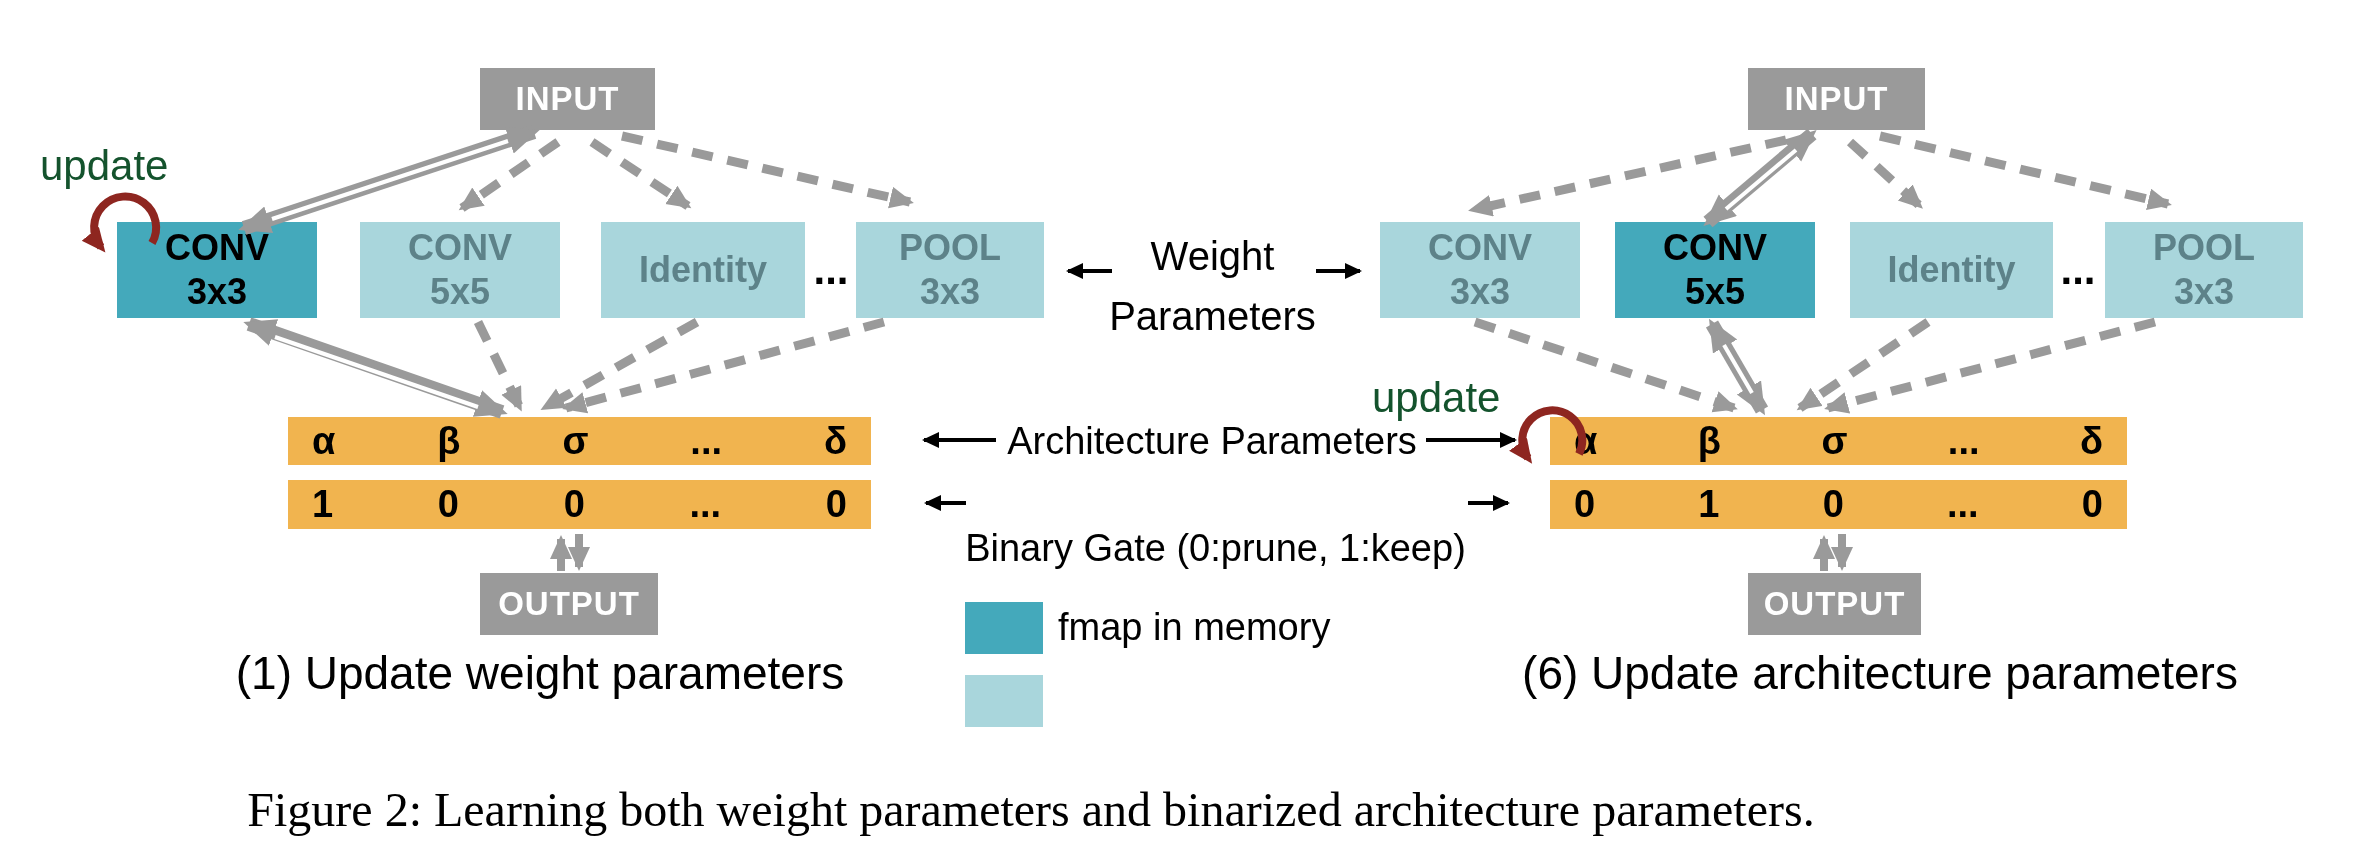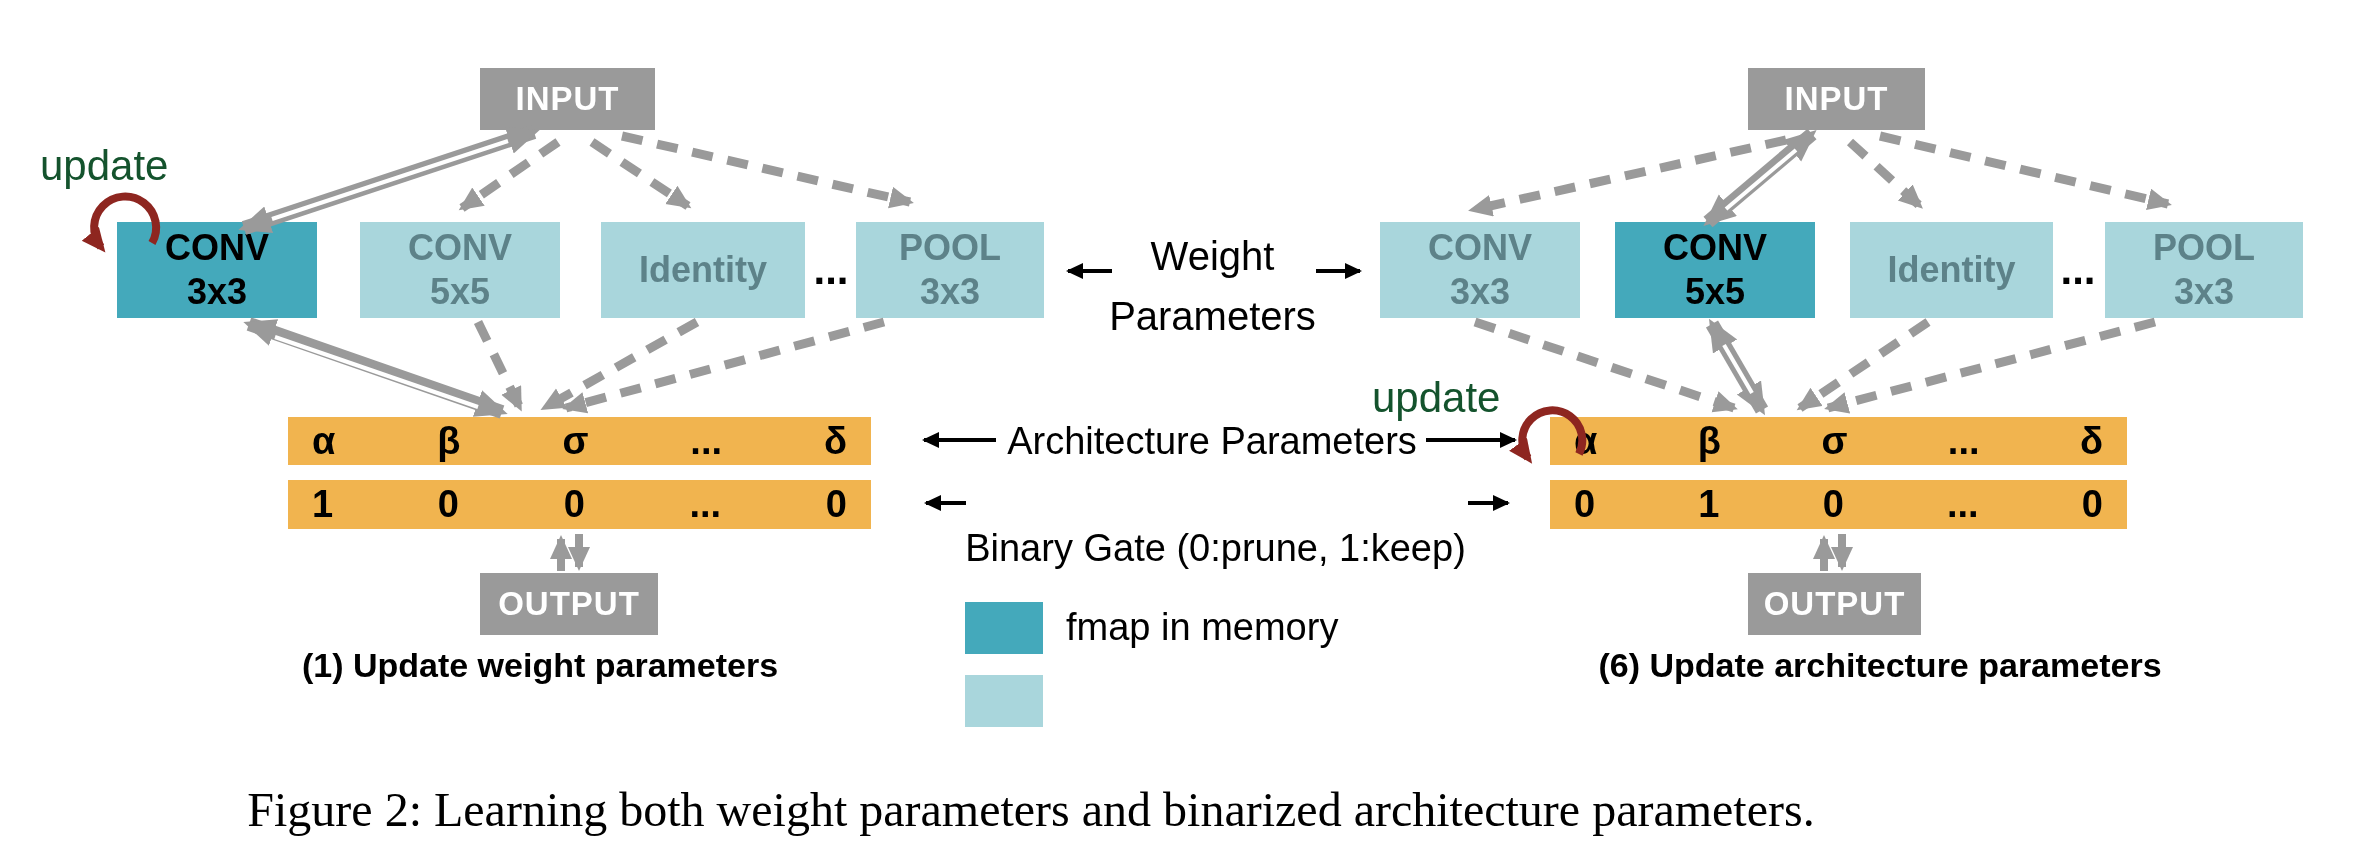--- a/index.html
+++ b/index.html
@@ -12,21 +12,21 @@
   .op.active{background:#44A9BB;color:#000000;}
   .op.inactive{background:#A9D6DC;color:#5D8289;}
   .ellipsis{position:absolute;display:flex;align-items:center;justify-content:center;
             font-weight:bold;font-size:42px;color:#000000;}
   .bar{position:absolute;background:#F1B44F;display:flex;justify-content:space-between;
        align-items:center;padding:0 24px;box-sizing:border-box;font-weight:bold;
        font-size:38px;color:#000000;}
   .updlbl{position:absolute;color:#14532d;font-weight:normal;font-size:42px;}
   .midlbl{position:absolute;color:#000000;font-size:38px;text-align:center;white-space:pre-line;}
   .weightlbl{font-size:40px;line-height:60px;}
-  .caption{position:absolute;color:#000000;font-size:34px;text-align:center;font-weight:bold;}
+  .caption{position:absolute;color:#000000;font-size:46px;text-align:center;}
   .figcap{position:absolute;color:#000000;font-family:"Liberation Serif",serif;
           font-size:48px;text-align:center;}
   .swatch{position:absolute;}
   .legendlbl{position:absolute;color:#000000;font-size:38px;}
   svg.arrows{position:absolute;left:0;top:0;z-index:3;pointer-events:none;}
   .layer1{z-index:1;}
 </style>
 </head>
 <body>
 
@@ -75,21 +75,21 @@
   </div>
 
   <div class="caption" style="left:130px;top:646px;width:820px;">(1) Update weight parameters</div>
 
   <div class="midlbl weightlbl" style="left:1080px;top:226px;width:265px;">Weight
 Parameters</div>
   <div class="midlbl" style="left:1002px;top:420px;width:420px;">Architecture Parameters</div>
   <div class="midlbl" style="left:958px;top:483px;width:515px;margin-top:44px;">Binary Gate (0:prune, 1:keep)</div>
 
   <div class="swatch" style="left:965px;top:602px;width:78px;height:52px;background:#44A9BB;"></div>
-  <div class="legendlbl" style="left:1058px;top:606px;margin-left:8px;">fmap in memory</div>
+  <div class="legendlbl" style="left:1058px;top:606px;">fmap in memory</div>
   <div class="swatch" style="left:965px;top:675px;width:78px;height:52px;background:#A9D6DC;"></div>
 
   <div class="updlbl" style="left:1372px;top:374px;">update</div>
 
   <div class="box io layer1" style="left:1748px;top:68px;width:177px;height:62px;">
     <span>INPUT</span>
   </div>
 
   <div class="box op inactive layer1" style="left:1380px;top:222px;width:200px;height:96px;">
     <span>CONV

